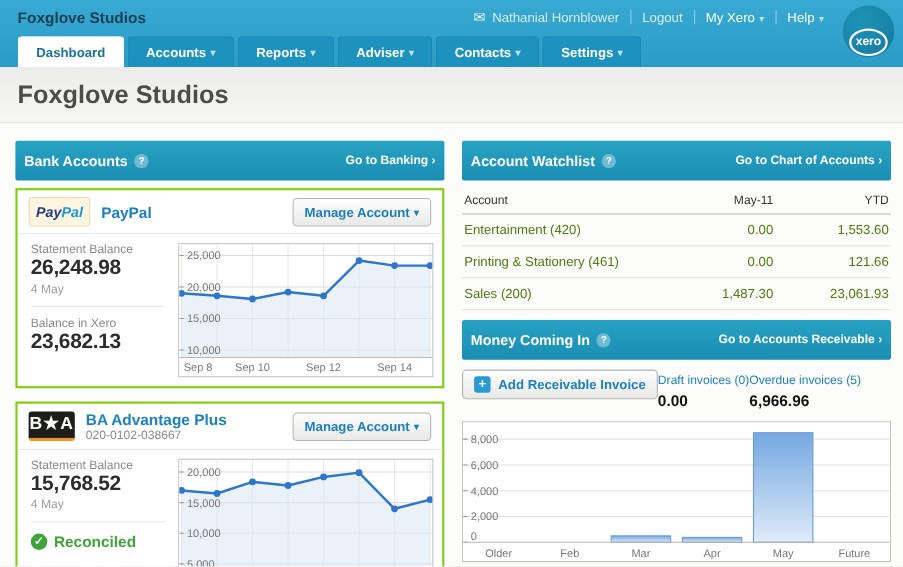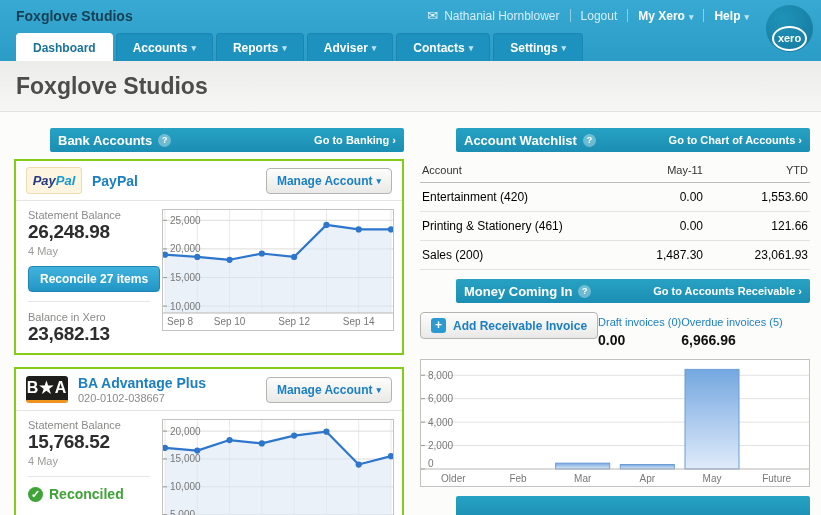--- a/index.html
+++ b/index.html
@@ -5,43 +5,43 @@
   html,body{margin:0;padding:0;background:#e8e8e6;}
   *{box-sizing:border-box;}
   .screen{position:relative;width:821px;height:515px;overflow:hidden;background:#fcfcfb;
     font-family:"Liberation Sans",sans-serif;-webkit-font-smoothing:antialiased;}
   
   .topbar{position:absolute;top:0;left:0;right:0;height:61px;
     background:linear-gradient(#38a9d2,#2a9cc6);}
   .org{position:absolute;left:16px;top:8px;font-size:14px;font-weight:bold;color:#173f54;}
   .top-right{position:absolute;right:72px;top:8px;display:flex;align-items:center;font-size:12px;color:#d6edf7;}
   .top-right a{text-decoration:none;color:#d6edf7;}
-  .top-right .strong{color:#fff;font-weight:bold;}
+  .top-right .strong{color:#fff;font-weight:normal;}
   .top-sep{width:1px;height:13px;background:rgba(255,255,255,.45);margin:0 10px;}
   .mail{font-size:13px;margin-right:6px;color:#eaf6fb;cursor:pointer;}
   .caret{font-size:9px;margin-left:4px;color:#bfe3f2;}
   .xero-logo{position:absolute;right:8px;top:5px;width:47px;height:47px;border-radius:50%;
     background:radial-gradient(circle at 35% 30%,#1f93b8,#14789e);display:flex;align-items:center;justify-content:center;cursor:pointer;}
   .xero-logo span{border:2px solid #fff;border-radius:50%;color:#fff;font-size:11px;font-weight:bold;
     padding:5px 4px;line-height:1;margin-top:20px;}
   
   .tabs{position:absolute;left:16px;top:33px;display:flex;gap:3px;height:28px;}
   .tab{display:flex;align-items:center;padding:0 16px;border-radius:4px 4px 0 0;background:#1e92bf;
     border:1px solid #1b86b1;border-bottom:none;color:#fff;font-weight:bold;font-size:12px;cursor:pointer;text-decoration:none;}
   .tab.active{background:#fff;border-color:#fff;color:#1a7398;}
   
   .titleband{position:absolute;top:61px;left:0;right:0;height:51px;
     background:linear-gradient(#ececea,#f6f6f4);border-bottom:1px solid #e2e2e0;}
   .titleband h1{margin:0;padding:12px 0 0 16px;font-size:23px;color:#4c4c4c;font-weight:bold;}
   
   .col-left{position:absolute;left:14px;top:128px;width:390px;}
   .col-right{position:absolute;left:420px;top:128px;width:390px;}
   
-  .sechead{height:24px;background:linear-gradient(#27a2c3,#1b8eb3);border-radius:2px;color:#fff;
-    display:flex;align-items:center;padding:0 8px;margin-left:36px;}
+  .sechead{height:36px;background:linear-gradient(#27a2c3,#1b8eb3);border-radius:2px;color:#fff;
+    display:flex;align-items:center;padding:0 8px;}
   .sechead .t{font-weight:bold;font-size:13px;}
   .help{width:13px;height:13px;border-radius:50%;background:rgba(255,255,255,.35);color:#fff;
     font-size:9px;font-weight:bold;text-align:center;line-height:13px;margin-left:6px;cursor:pointer;}
   .sechead .lnk{margin-left:auto;color:#fff;font-size:11px;font-weight:bold;text-decoration:none;}
   
   .card{background:#fff;border:2px solid #84cc16;margin-top:7px;}
   .card.second{margin-top:12px;}
   .card-head{display:flex;align-items:center;padding:6px 10px;min-height:39px;}
   .acct-name{color:#1b7fc3;font-weight:bold;font-size:14px;margin-left:10px;text-decoration:none;}
   .acct-num{color:#8a8a88;font-size:11px;margin-top:1px;}
@@ -66,21 +66,21 @@
     text-align:center;line-height:25px;font-style:italic;font-weight:bold;font-size:13px;flex:0 0 auto;}
   .pp-logo .p1{color:#253b80;}.pp-logo .p2{color:#1799d4;}
   .ba-logo{width:42px;height:27px;background:#1d1d1b;border-radius:3px;color:#fff;font-weight:bold;
     text-align:center;line-height:24px;border-bottom:3px solid #f0941f;font-size:16px;letter-spacing:1px;flex:0 0 auto;}
   
   .wl{width:100%;border-collapse:collapse;margin-top:6px;}
   .wl th{font-size:11px;color:#333;text-align:right;font-weight:normal;padding:6px 2px;border-bottom:1px solid #bdbdbb;}
   .wl th:first-child{text-align:left;}
   .wl td{font-size:12px;padding:7px 2px;border-bottom:1px solid #e3e3e1;text-align:right;}
   .wl td:first-child{text-align:left;}
-  .wl a{color:#000000;text-decoration:none;}
+  .wl a{color:#4d7c0f;text-decoration:none;}
   
   .m-section{margin-top:9px;}
   .mrow{display:flex;align-items:flex-start;margin-top:9px;}
   .plus{display:inline-block;width:15px;height:15px;background:#2b9ad3;border-radius:3px;color:#fff;
     font-weight:bold;line-height:15px;text-align:center;margin-right:7px;font-size:12px;}
   .stat{}
   .stat a{color:#1b7fc3;font-size:11px;text-decoration:none;}
   .stat .v{font-size:14px;font-weight:bold;color:#111;margin-top:2px;}
   .barbox{margin-top:11px;border:1px solid #c2c2c0;width:390px;height:128px;background:#fff;}
   svg{display:block;font-family:"Liberation Sans",sans-serif;}
@@ -151,21 +151,20 @@
         <button class="btn manage">
             <span>Manage Account</span>
             <span class="caret" style="color:#1b7fc3;">▾</span>
           </button>
       </div>
       <div class="card-body">
         <div class="info">
           <div class="lab">Statement Balance</div>
           <div class="amt">26,248.98</div>
           <div class="date">4 May</div>
-          <button class="btn-blue">Reconcile 27 items</button>
           <div class="divider"></div>
           <div class="lab">Balance in Xero</div>
           <div class="amt">23,682.13</div>
         </div>
         <div class="chartbox">
           <svg width="230" height="120">
               <rect x="0" y="0" width="230" height="120" fill="#fff"></rect>
               <line x1="2" y1="0" x2="2" y2="103" stroke="#e9e9e7"></line>
               <line x1="34.285714285714285" y1="0" x2="34.285714285714285" y2="103" stroke="#e9e9e7"></line>
               <line x1="66.57142857142857" y1="0" x2="66.57142857142857" y2="103" stroke="#e9e9e7"></line>

